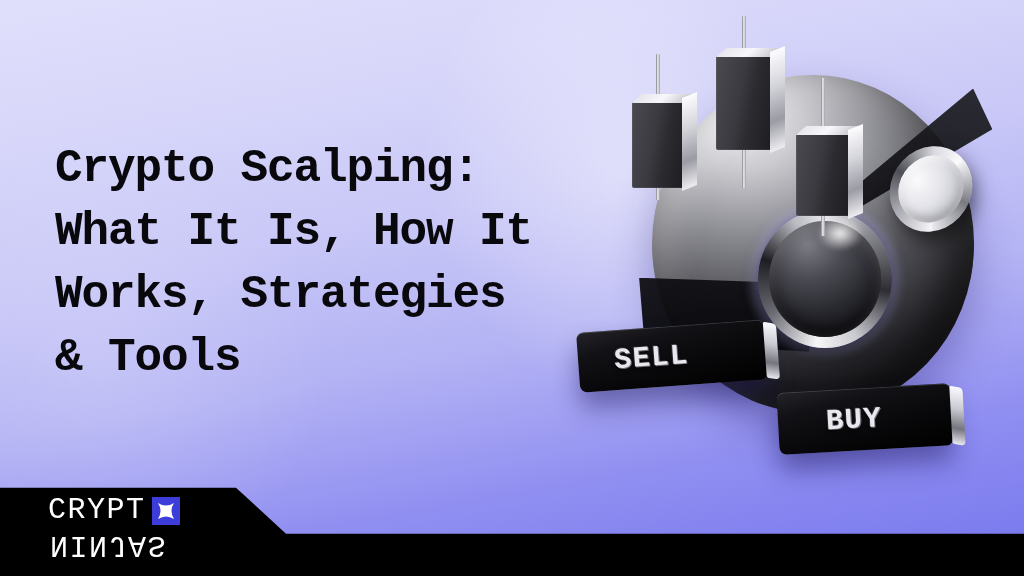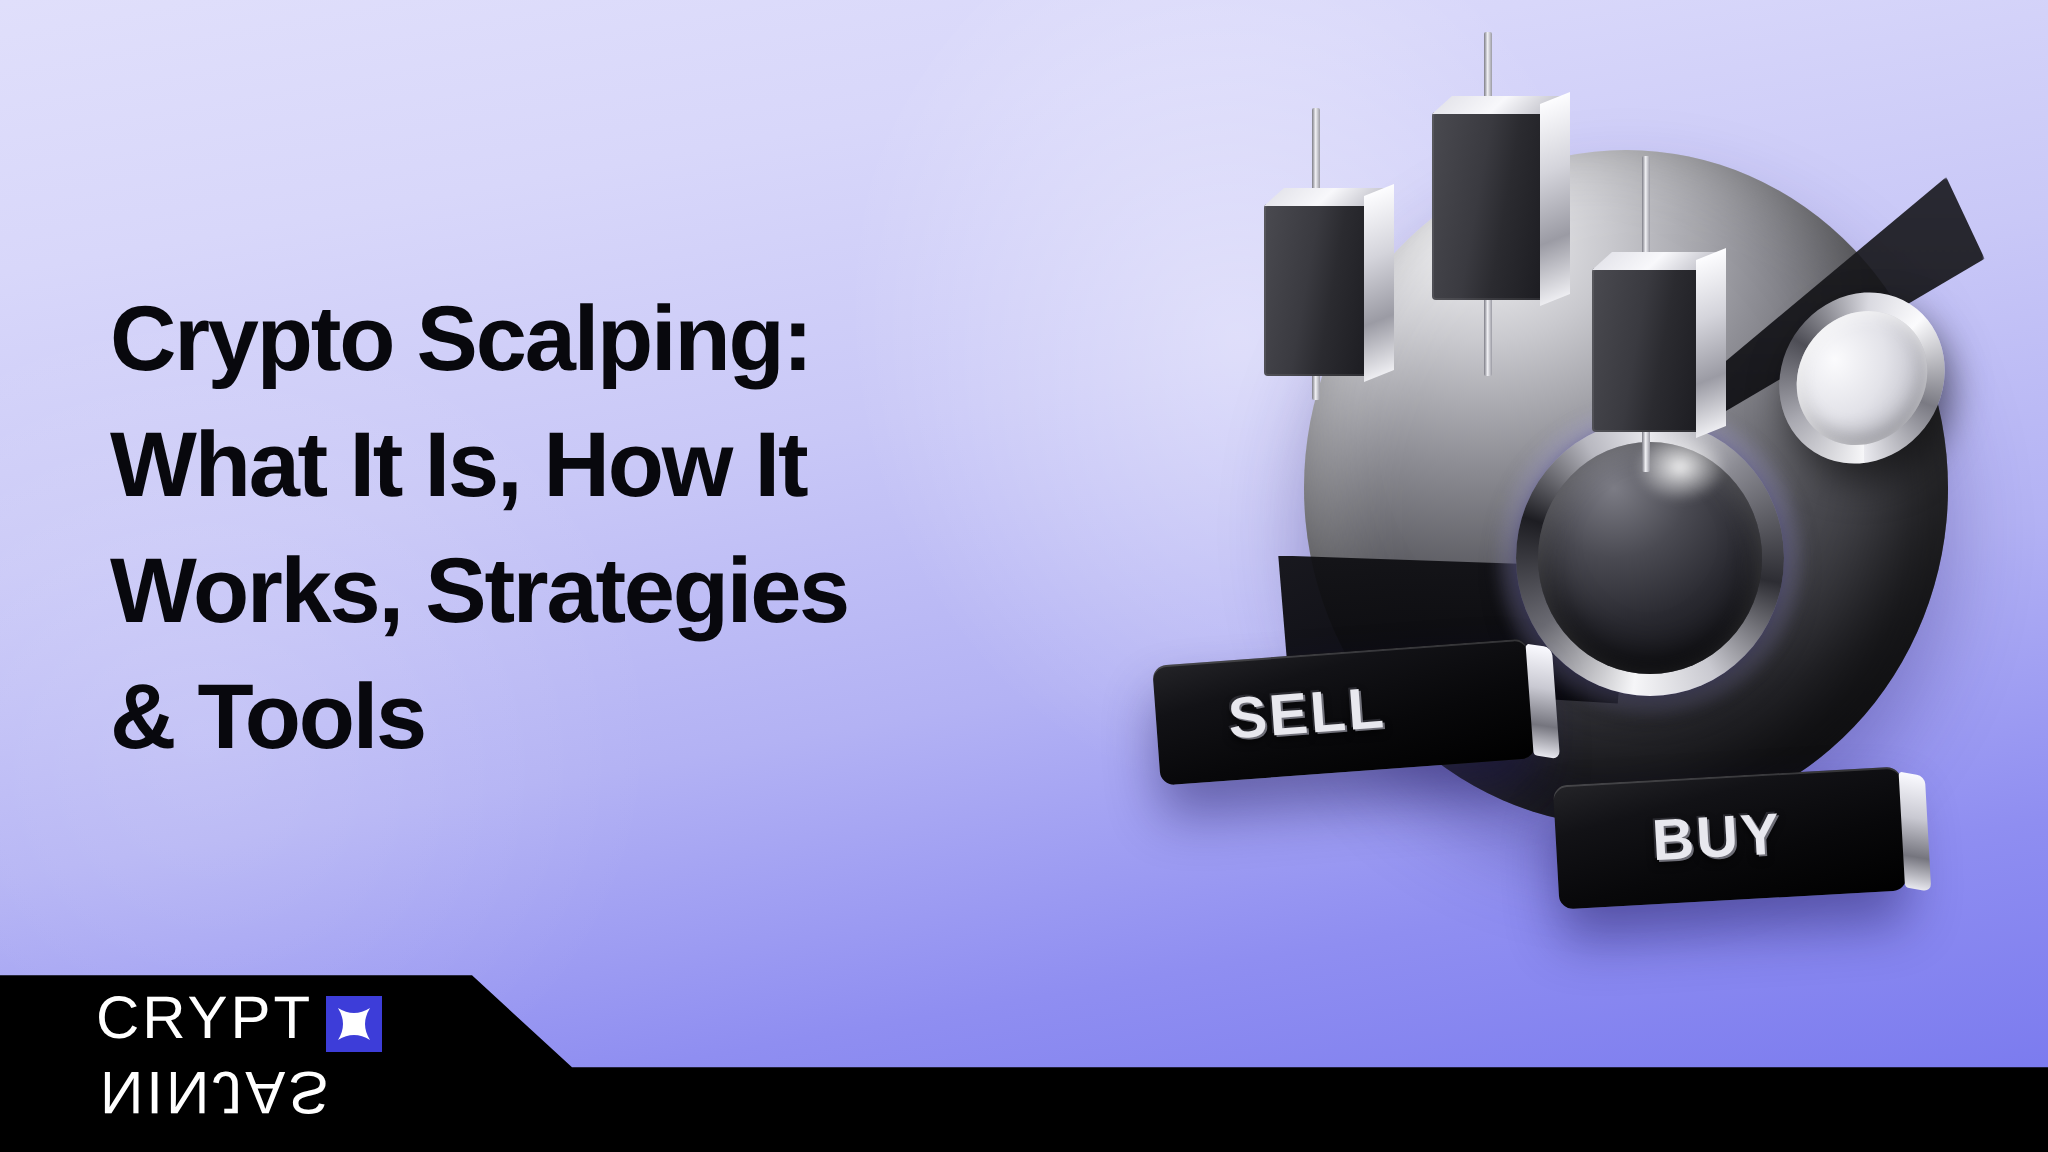--- a/index.html
+++ b/index.html
@@ -13,20 +13,21 @@
     position:relative;
     width:1024px; height:576px;
     overflow:hidden;
     background:linear-gradient(170deg,
         #e0dffb 0%,
         #d8d7fa 18%,
         #c9c8f7 38%,
         #b3b2f4 58%,
         #8f8ef1 78%,
         #7575ee 100%);
+    font-family:Liberation Mono, monospace;
   }
 
   
   .bg-blob {
     position:absolute;
     left:430px; top:-70px;
     width:430px; height:520px;
     background:radial-gradient(closest-side at 45% 45%,
         rgba(255,255,255,.40), rgba(255,255,255,.16) 62%, rgba(255,255,255,0) 100%);
     border-radius:58% 42% 48% 52% / 44% 54% 46% 56%;
@@ -208,21 +209,21 @@
 
   
   .footer { position:absolute; left:0; bottom:0; width:1024px; height:92px; }
   .footer-shape {
     position:absolute; left:0; bottom:0; width:1024px; height:92px;
     background:#000;
     clip-path:polygon(0 4%, 236px 4%, 286px 54%, 1024px 54%, 1024px 100%, 0 100%);
   }
   .logo { position:absolute; left:48px; bottom:16px; }
   .logo-top {
-    display:flex; align-items:flex-end; gap:6px;
+    display:flex; align-items:center; gap:6px;
     color:#fff; font-size:30px; font-weight:400;
     letter-spacing:1.5px; line-height:1;
   }
   .logo-mark {
     width:28px; height:28px;
     background:#3d3dd9;
     display:inline-flex; align-items:center; justify-content:center;
     position:relative; top:1px;
   }
   .logo-mark svg { display:block; }

